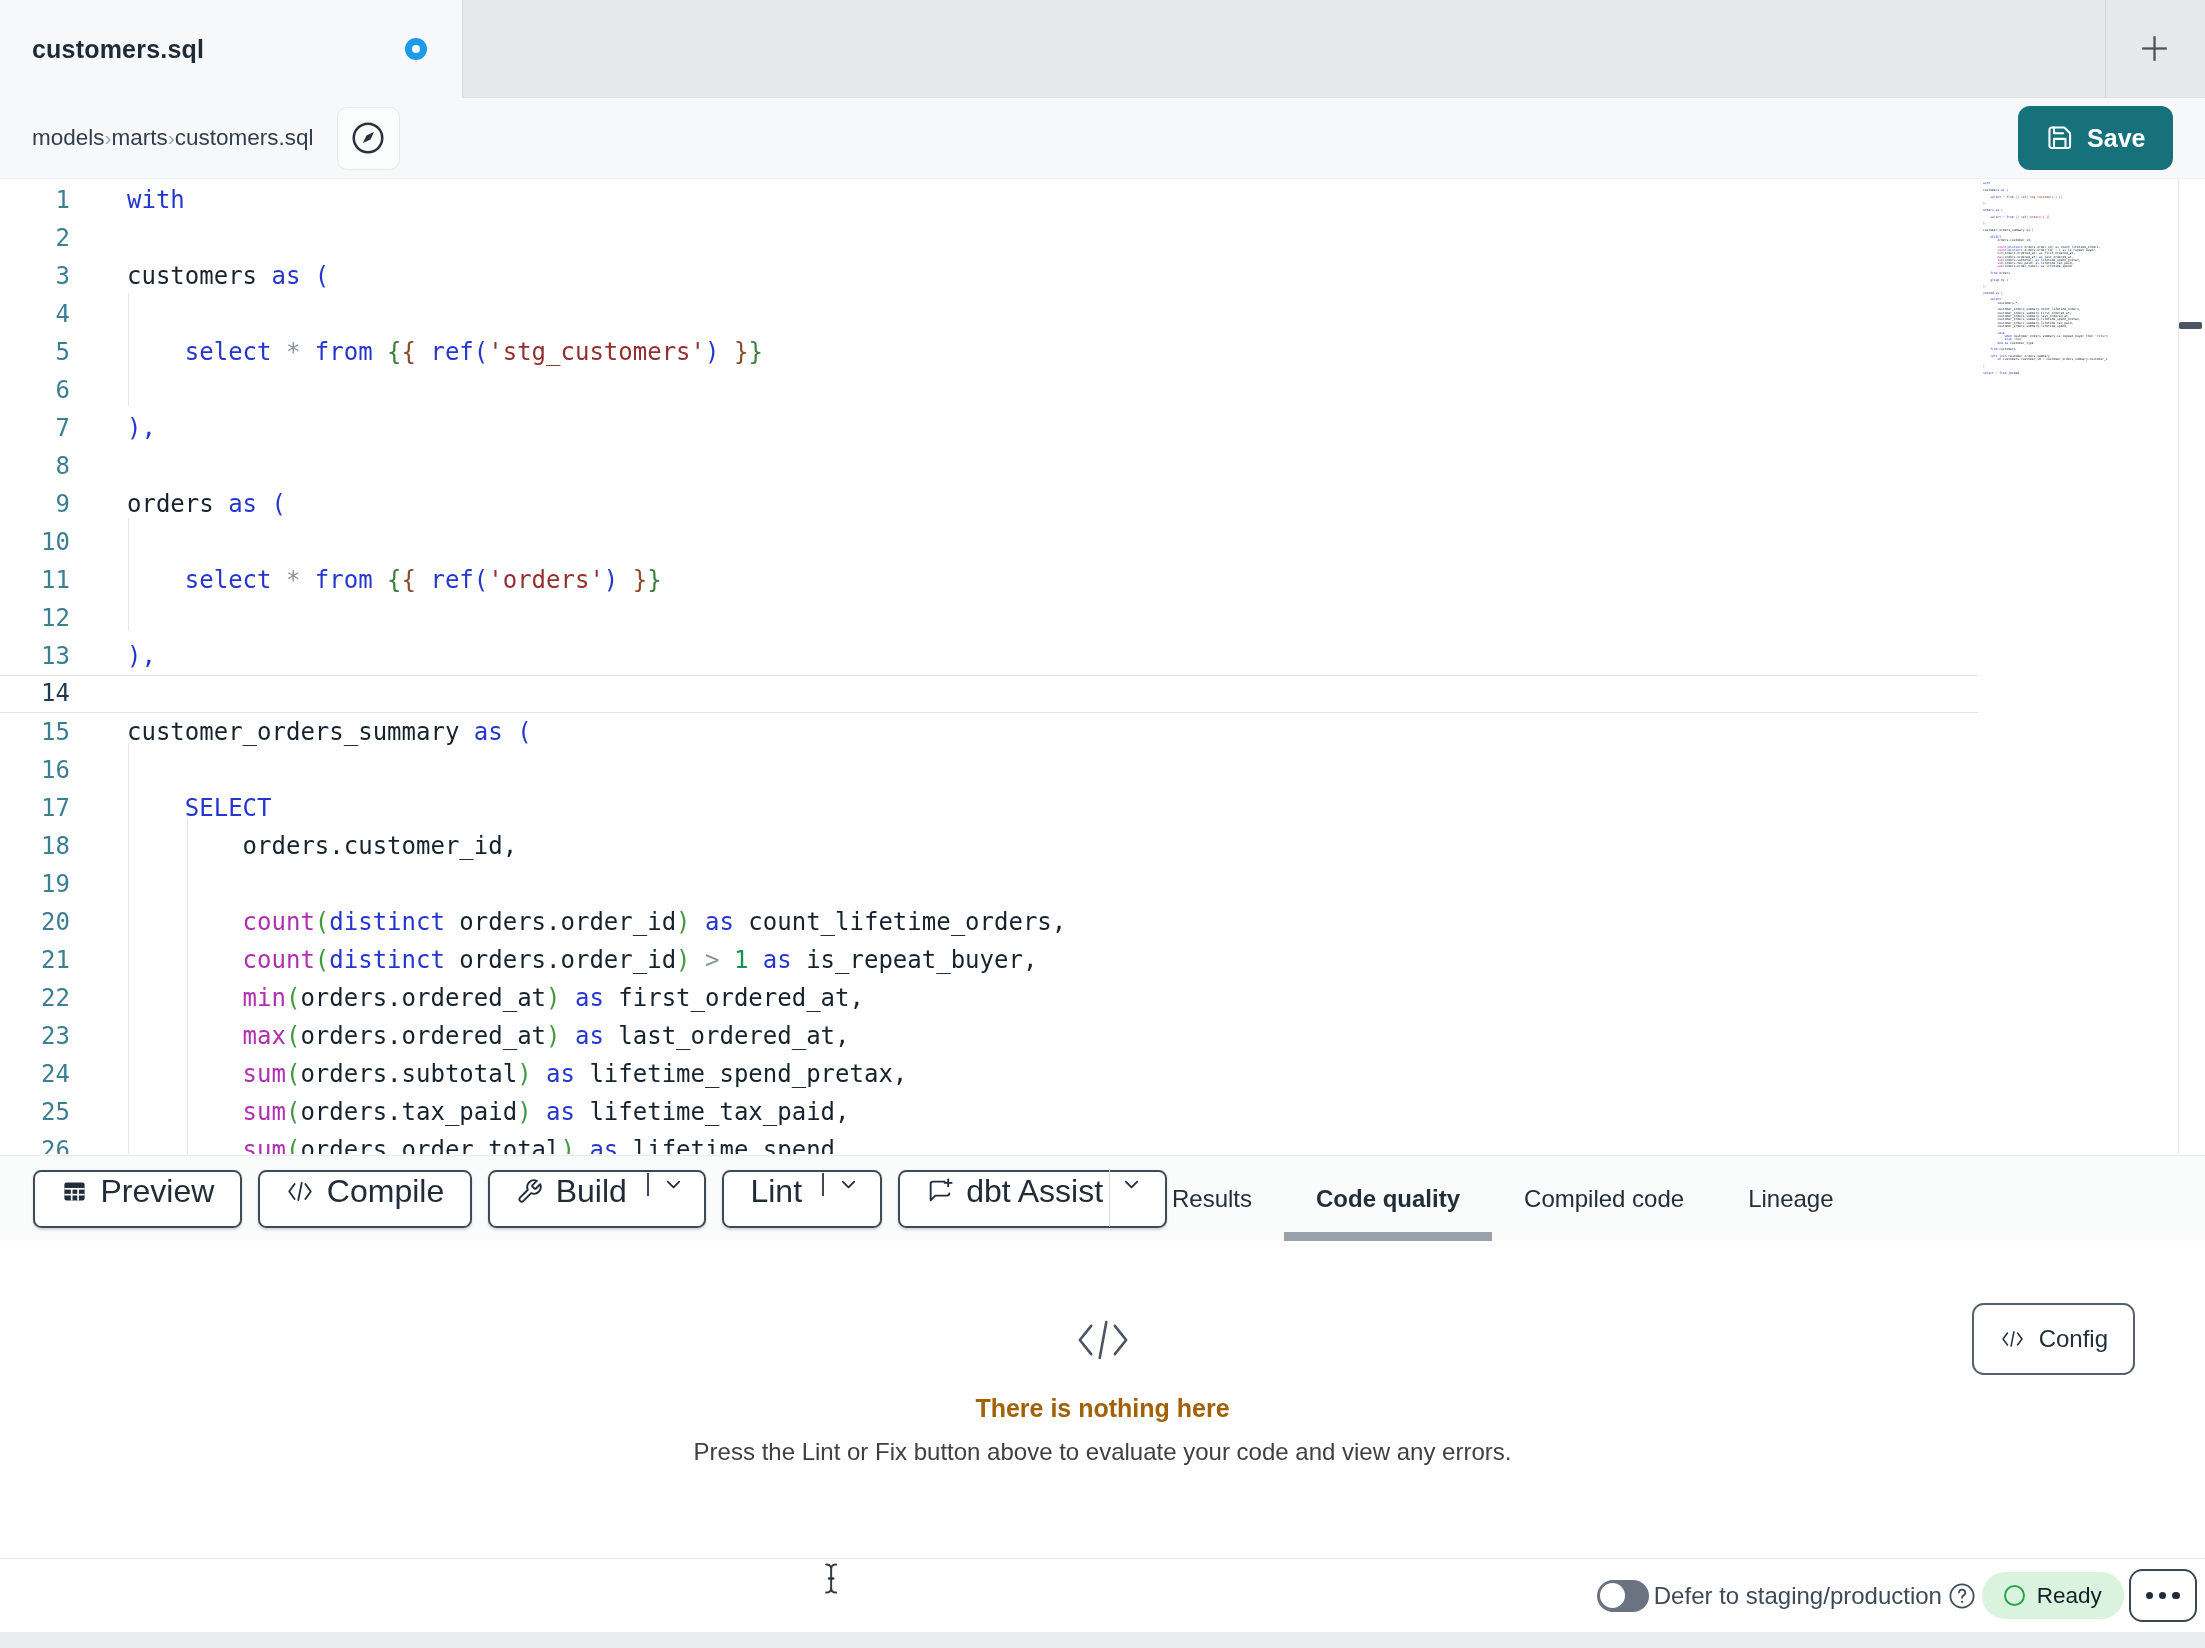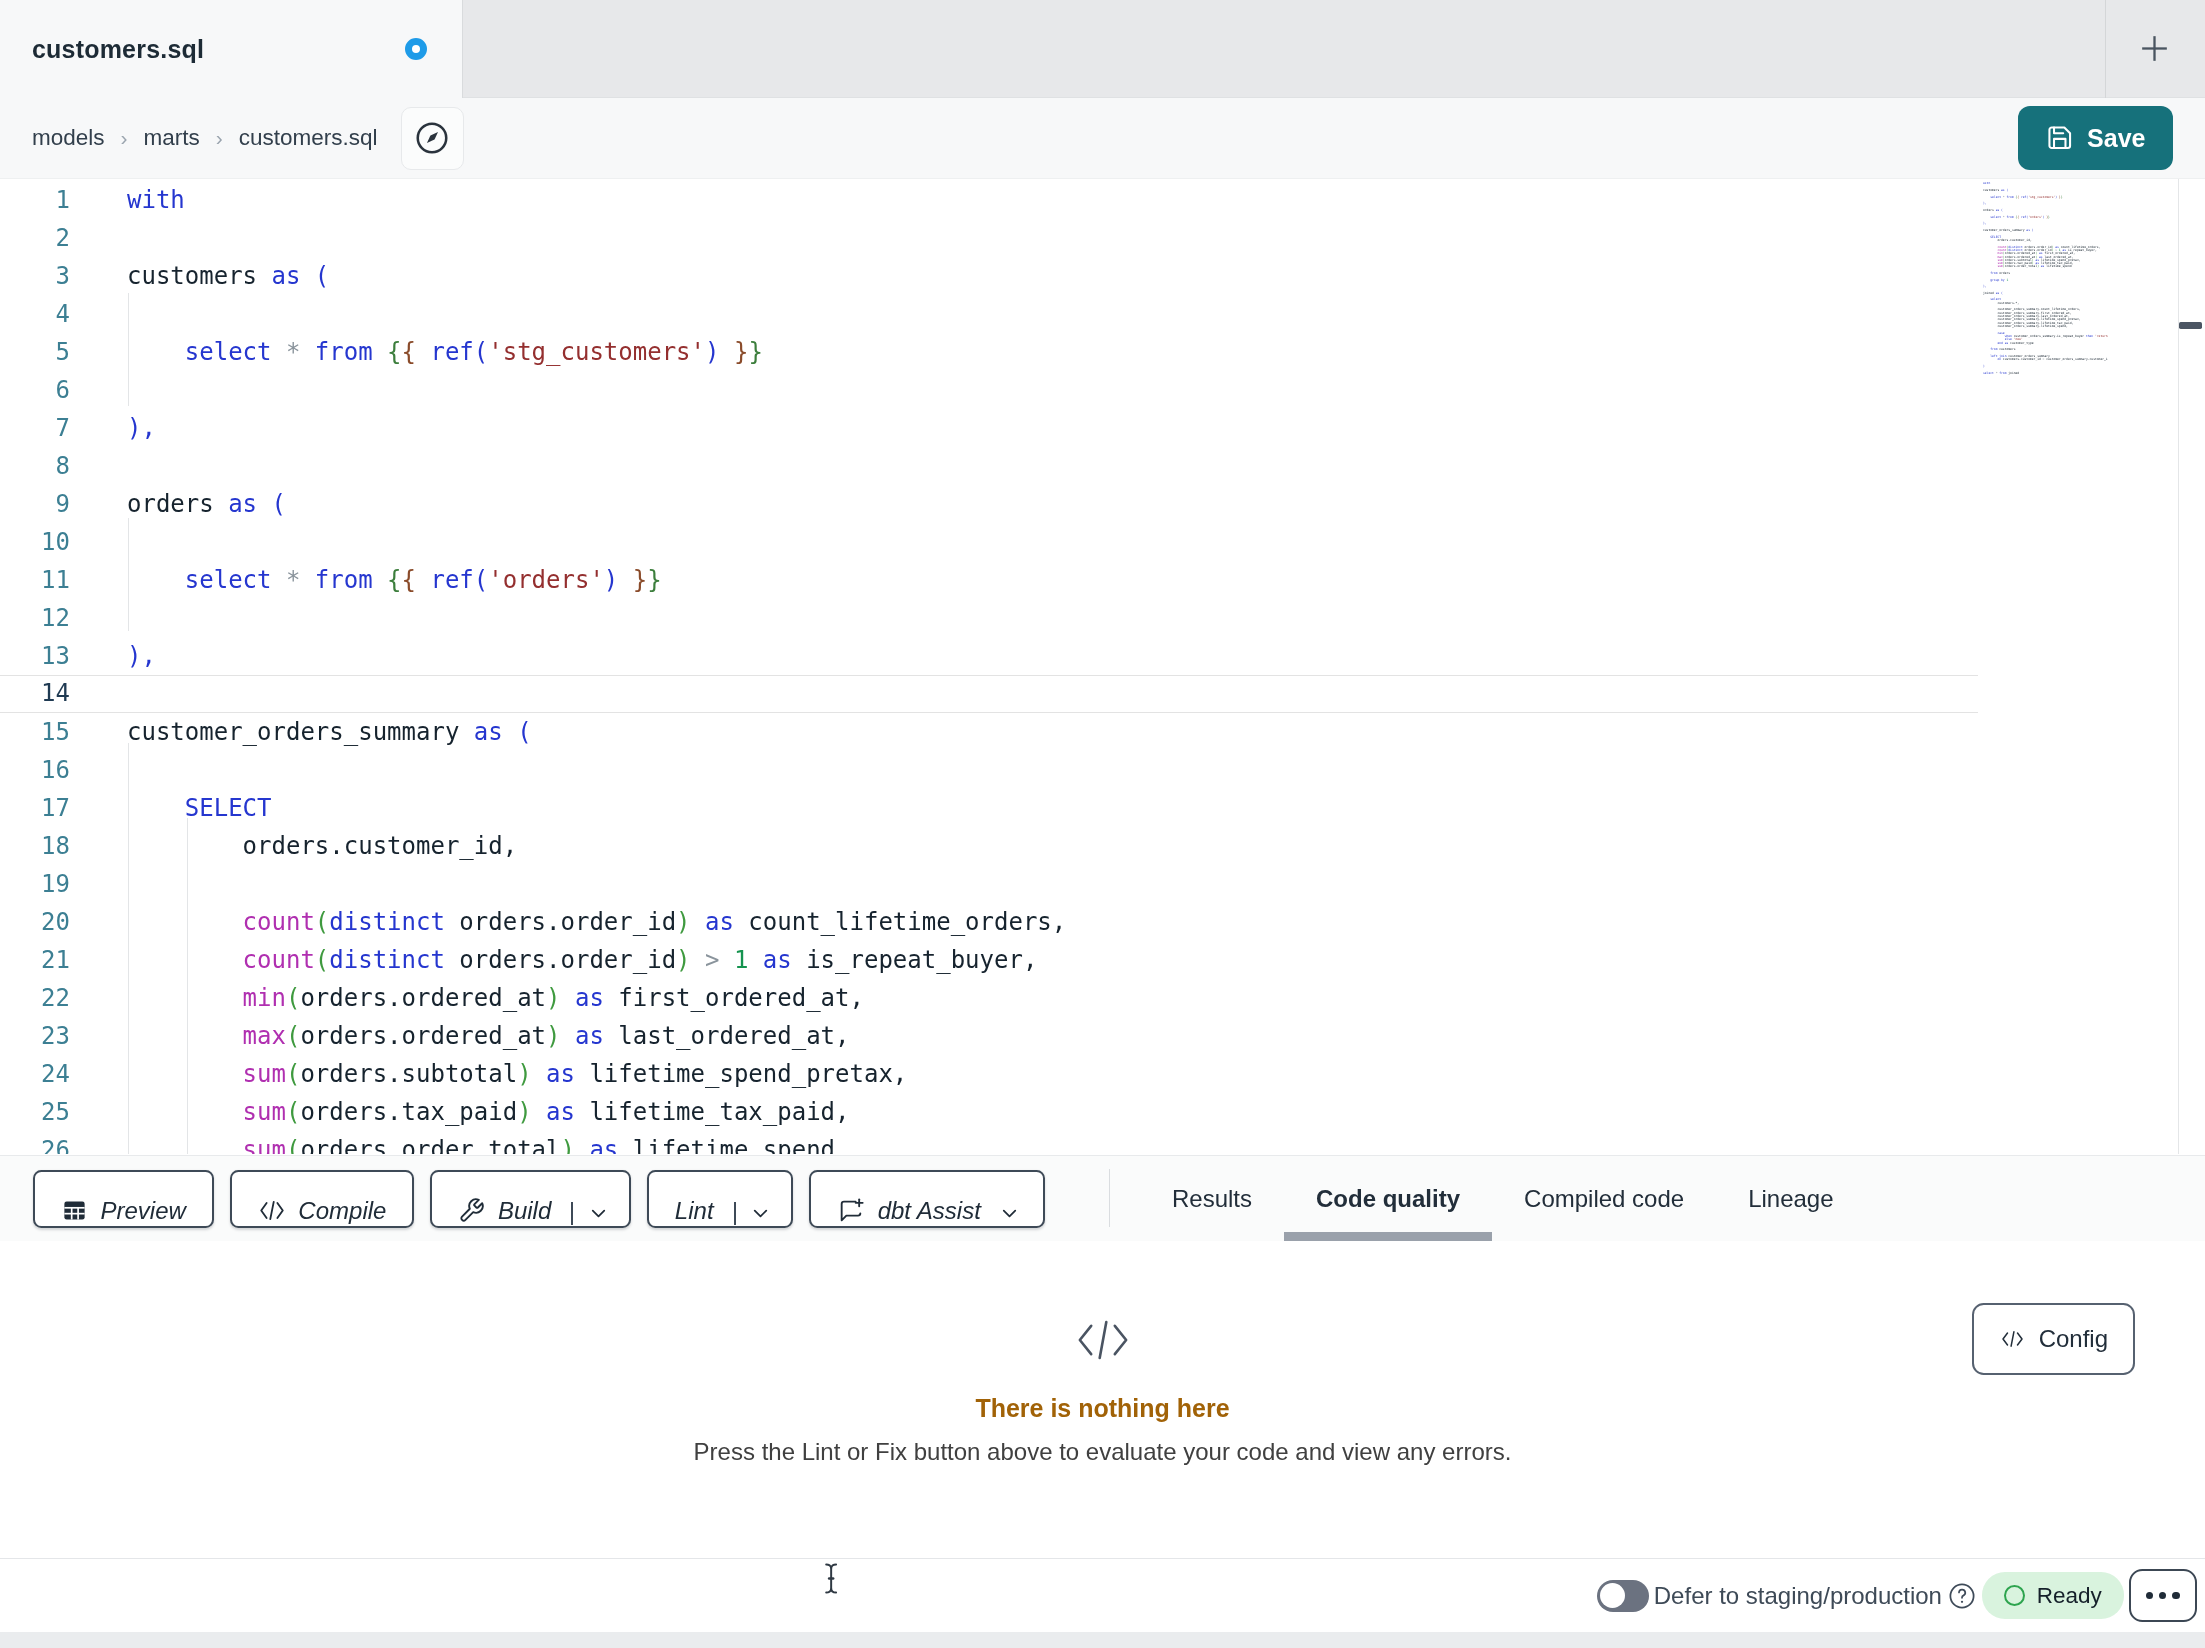--- a/index.html
+++ b/index.html
@@ -10,21 +10,21 @@
   
   .tabbar{position:absolute;top:0;left:0;right:0;height:98px;background:#e7e8ea;border-bottom:0.8px solid #dfe1e3;box-sizing:border-box;}
   .tab-active{position:absolute;left:0;top:0;width:463px;height:98px;background:#f7f8f9;border-right:0.8px solid #d9dbdd;display:flex;align-items:center;justify-content:space-between;padding:0 35px 0 32px;box-sizing:border-box;}
   .tab-title{font-size:25px;font-weight:700;color:#1d2b36;letter-spacing:0.2px;}
   .unsaved-dot{width:22.5px;height:22.5px;border-radius:50%;border:7px solid #1e9be8;background:#fff;box-sizing:border-box;}
   .tabbar-divider{position:absolute;left:2105px;top:0;width:0.8px;height:98px;background:#d4d6d8;}
   .new-tab-btn{position:absolute;left:2131px;top:25px;width:47px;height:47px;display:flex;align-items:center;justify-content:center;background:transparent;border:none;color:#4a5560;cursor:pointer;}
 
   
   .crumb-row{position:absolute;top:98px;left:0;right:0;height:81px;background:#f7f8f9;border-bottom:0.8px solid #eef0f1;display:flex;align-items:center;padding:0 32px;box-sizing:border-box;}
-  .crumbs{display:flex;align-items:center;gap:16px;font-size:22.5px;color:#323f4c;}
+  .crumbs{display:flex;align-items:center;font-size:22.5px;color:#323f4c;}
   .crumb-sep{color:#9aa4ae;font-size:21px;}
   .crumb-item{cursor:pointer;}
   .file-status-btn{margin-left:23px;width:63px;height:63px;border:1.3px solid #e7e9eb;background:#fbfcfc;border-radius:10px;display:flex;align-items:center;justify-content:center;color:#2a333d;cursor:pointer;}
   .save-btn{margin-left:auto;height:64px;padding:0 27.5px;background:var(--teal,#16717b);color:#fff;border-radius:12px;display:flex;gap:14px;align-items:center;font-size:25px;font-weight:600;border:none;cursor:pointer;font-family:"Liberation Sans",sans-serif;}
 
   
   .editor{position:absolute;top:179px;left:0;width:2205px;height:975px;background:#fff;overflow:hidden;}
   .code-lines{position:absolute;top:1.7px;left:0;right:0;}
   .code-line{display:flex;height:38px;line-height:38px;font-family:"DejaVu Sans Mono",monospace;font-size:24px;white-space:pre;}
   .gutter{flex:0 0 70px;width:70px;text-align:right;color:var(--syn-ln,#3c7f93);}
@@ -47,21 +47,21 @@
   #g4{left:187px;top:639px;height:336px;}
   .minimap{position:absolute;left:1983px;top:2.5px;width:125px;height:202px;overflow:hidden;cursor:pointer;}
   .mm-inner{transform:scale(0.4);transform-origin:0 0;width:750px;font-family:"DejaVu Sans Mono",monospace;font-size:7.5px;line-height:8.3px;white-space:pre;}
   .mm-line{height:8.3px;}
   .scroll-sep{position:absolute;left:2178px;top:0;width:0.8px;height:975px;background:#e4e6e8;}
   .scroll-thumb{position:absolute;left:2179px;top:143px;width:23px;height:6.7px;background:#4b5563;border-radius:1.7px;}
 
   
   .bottom-strip{position:absolute;top:1155px;left:0;right:0;height:86px;background:#fafbfb;border-top:1.7px solid #e8eaec;box-sizing:border-box;}
   .toolbar{position:absolute;left:33px;top:0;height:100%;display:flex;align-items:center;gap:16px;}
-  .tbtn{display:flex;align-items:flex-end;background:#fff;border:2.1px solid #3e4a57;border-radius:8.3px;height:58px;color:#202c38;font-size:24px;box-shadow:0 1.7px 2.5px rgba(25,35,45,.18);box-sizing:border-box;cursor:pointer;font-style:italic;}
+  .tbtn{display:flex;align-items:flex-start;background:#fff;border:2.1px solid #3e4a57;border-radius:8.3px;height:58px;color:#202c38;font-size:32px;box-shadow:0 1.7px 2.5px rgba(25,35,45,.18);box-sizing:border-box;cursor:pointer;}
   .tbtn .sec{display:flex;align-items:center;gap:12.5px;padding:0 20px;}
   .tbtn .chev-sec{border-left:2.1px solid #3e4a57;padding:0 13.3px;display:flex;align-items:center;}
   .tbtn .chev-inline{display:flex;align-items:center;padding-right:16.7px;margin-left:-3.3px;}
   .tabs-divider{position:absolute;left:1109px;top:12.5px;height:58px;width:0.8px;background:#dadde0;}
   .panel-tabs{position:absolute;left:1140px;top:0;height:100%;display:flex;}
   .panel-tab{position:relative;height:100%;display:flex;align-items:center;padding:0 32px;font-size:24px;color:#222e3a;cursor:pointer;}
   .panel-tab.active{font-weight:700;}
   .panel-tab.active::after{content:"";position:absolute;left:0;right:0;bottom:0;height:9.2px;background:#9aa1ab;}
 
   

